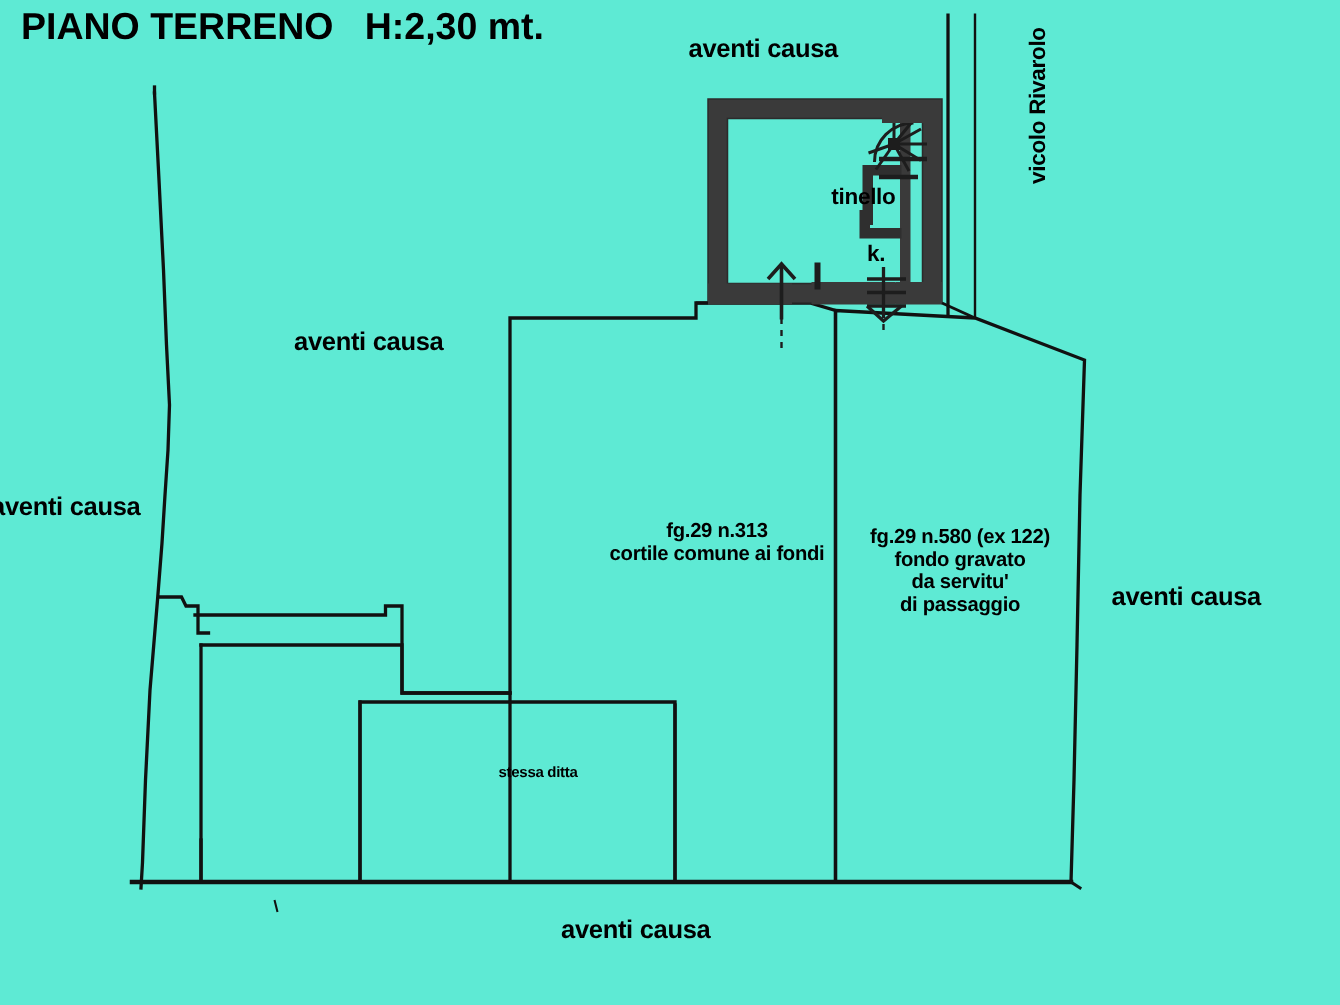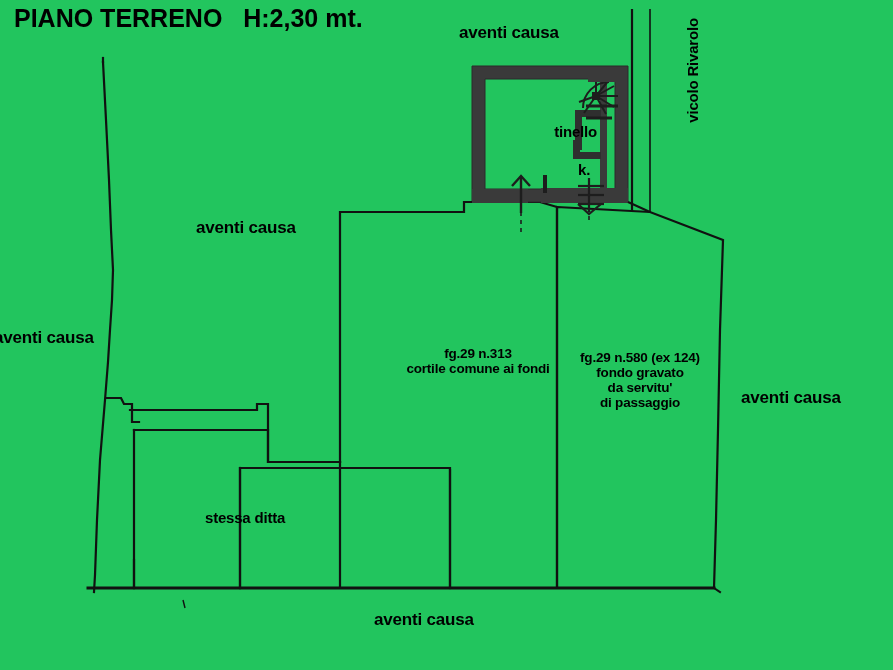--- a/index.html
+++ b/index.html
@@ -8,21 +8,21 @@
     padding: 0;
     background: #ffffff;
   }
   body {
     font-family: "Liberation Sans", sans-serif;
   }
   #plan-root {
     position: relative;
     width: 893px;
     height: 670px;
-    background: #22c55e;
+    background: #5eead4;
     overflow: hidden;
   }
   #plan-svg {
     position: absolute;
     left: 0;
     top: 0;
     width: 893px;
     height: 670px;
   }
   .lbl {
@@ -76,22 +76,22 @@
   }
   #label-k {
     left: 578px;
     top: 162px;
     font-size: 15px;
   }
   #label-stessa-ditta {
     left: 205px;
     top: 510px;
     width: 180px;
-    font-size: 15px;
-    text-align: left;
+    font-size: 10px;
+    text-align: right;
   }
   #label-ac-top   { left: 459px; top: 23px; }
   #label-ac-mid   { left: 196px; top: 218px; }
   #label-ac-left  { left: -6px;  top: 328px; }
   #label-ac-right { left: 741px; top: 388px; }
   #label-ac-bot   { left: 374px; top: 610px; }
 </style>
 </head>
 <body>
 
@@ -208,20 +208,20 @@
 
   <div class="lbl" id="label-vicolo">vicolo Rivarolo</div>
 
   <div class="lbl" id="label-tinello">tinello</div>
 
   <div class="lbl" id="label-k">k.</div>
 
   <div class="lbl" id="label-parcel-left">fg.29 n.313
 cortile comune ai fondi</div>
 
-  <div class="lbl" id="label-parcel-right">fg.29 n.580 (ex 124)
+  <div class="lbl" id="label-parcel-right">fg.29 n.580 (ex 122)
 fondo gravato
 da servitu'
 di passaggio</div>
 
   <div class="lbl" id="label-stessa-ditta">stessa ditta</div>
 
 </div>
 
 </body></html>

